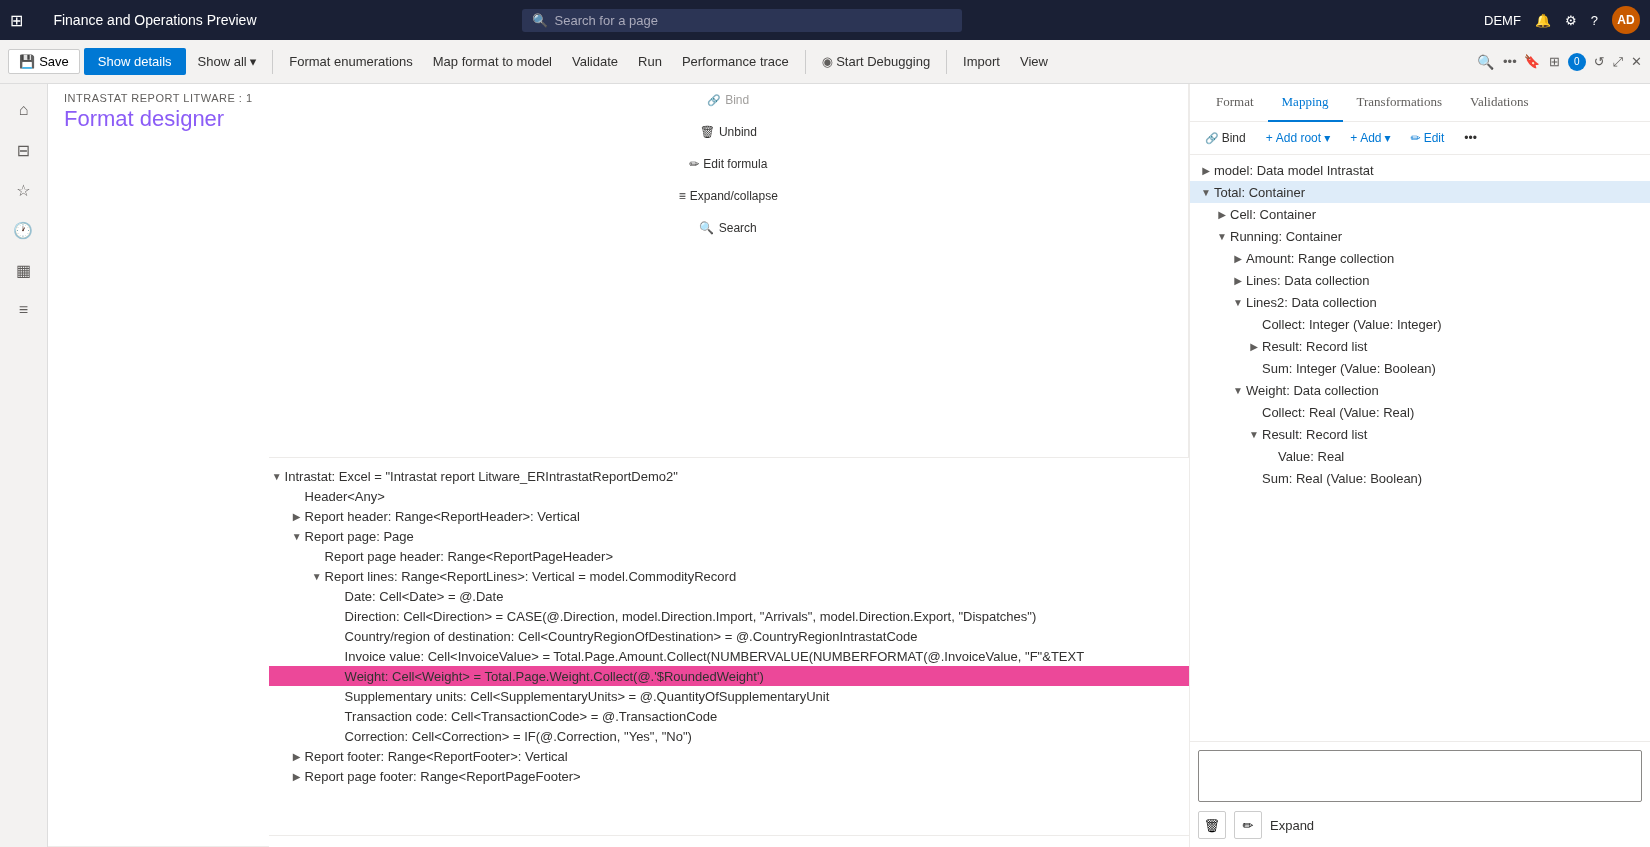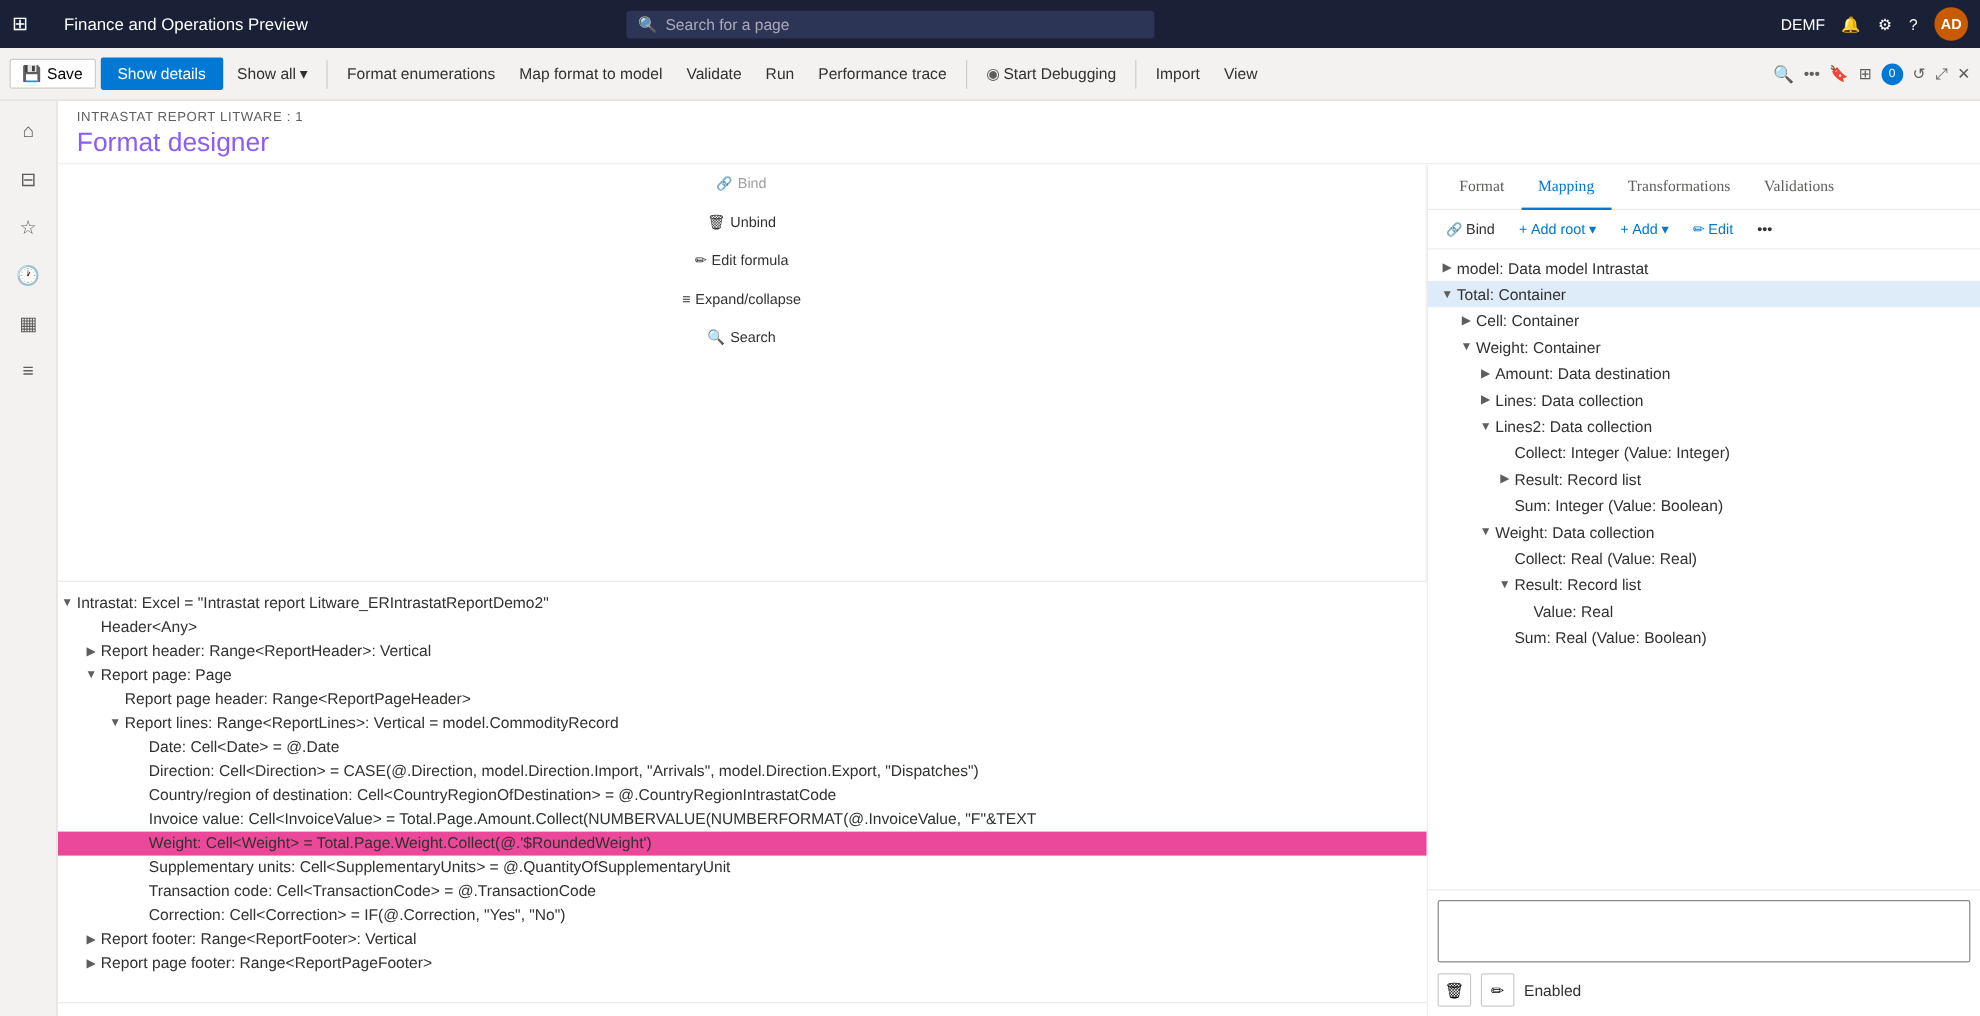--- a/index.html
+++ b/index.html
@@ -114,21 +114,21 @@
       border-radius: 2px;
       cursor: pointer;
       color: #605e5c;
       font-size: 16px;
     }
 
     
     .content-area {
       flex: 1;
       display: flex;
-      flex-direction: column;
+      flex-direction: row;
       overflow: hidden;
     }
 
     
     .page-header {
       padding: 8px 16px 4px 16px;
       background: white;
       border-bottom: 1px solid #edebe9;
       flex-shrink: 0;
     }
@@ -561,26 +561,26 @@
             <span class="item-label">Total: Container</span>
           </div>
           <div class="mapping-item">
             <span class="indent" style="width:24px;"></span>
             <span class="toggle">▶</span>
             <span class="item-label">Cell: Container</span>
           </div>
           <div class="mapping-item">
             <span class="indent" style="width:24px;"></span>
             <span class="toggle">▼</span>
-            <span class="item-label">Weight: Container</span>
+            <span class="item-label">Running: Container</span>
           </div>
           <div class="mapping-item">
             <span class="indent" style="width:40px;"></span>
             <span class="toggle">▶</span>
-            <span class="item-label">Amount: Data destination</span>
+            <span class="item-label">Amount: Range collection</span>
           </div>
           <div class="mapping-item">
             <span class="indent" style="width:40px;"></span>
             <span class="toggle">▶</span>
             <span class="item-label">Lines: Data collection</span>
           </div>
           <div class="mapping-item">
             <span class="indent" style="width:40px;"></span>
             <span class="toggle">▼</span>
             <span class="item-label">Lines2: Data collection</span>
@@ -625,19 +625,19 @@
             <span class="toggle" style="width:16px;"></span>
             <span class="item-label">Sum: Real (Value: Boolean)</span>
           </div>
         </div>
 
         <div class="right-bottom">
           <textarea class="formula-input" placeholder="" style=""></textarea>
           <div class="formula-actions">
             <div class="icon-btn">🗑</div>
             <div class="icon-btn">✏</div>
-            <span class="enabled-label">Enabled</span>
+            <span class="enabled-label">Expand</span>
           </div>
         </div>
       </div>
     </div>
   </div>
 </div>
 
 </body></html>

